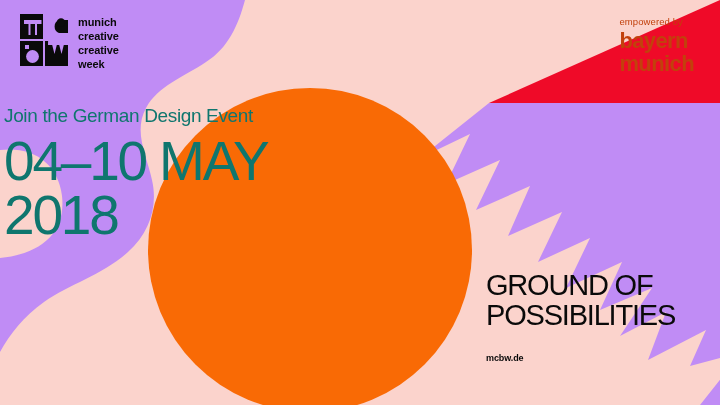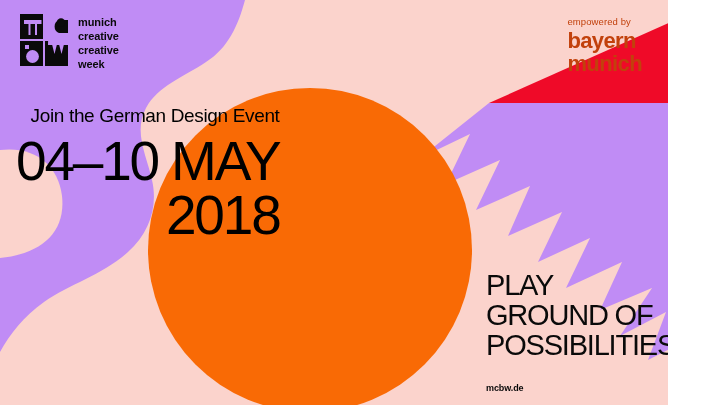--- a/index.html
+++ b/index.html
@@ -2,21 +2,21 @@
 <html><head>
 <meta charset="utf-8">
 <style>
   html, body {
     margin: 0;
     padding: 0;
     background: #ffffff;
   }
   #poster {
     position: relative;
-    width: 668px;
+    width: 720px;
     height: 405px;
     overflow: hidden;
     font-family: "Liberation Sans", sans-serif;
     background: #fbd3cc;
   }
   #bg {
     position: absolute;
     inset: 0;
     width: 720px;
     height: 405px;
@@ -66,25 +66,24 @@
     font-size: 22px;
     line-height: 1.06;
     letter-spacing: -0.6px;
     font-weight: 400;
   }
   .bayern-big span { display: block; font-weight: bold; }
 
   
   .headline {
     position: absolute;
-    left: 16px;
+    left: 4px;
     top: 106px;
     z-index: 5;
-    color: #000000;
-    text-align: right;
+    color: #0f766e;
   }
   .kicker {
     font-size: 19px;
     letter-spacing: -0.35px;
     line-height: 1;
     margin-bottom: 10px;
   }
   .dates {
     font-size: 55px;
     line-height: 0.98;
@@ -185,21 +184,20 @@
 
   <div class="headline">
     <div class="kicker">Join the German Design Event</div>
     <div class="dates">
       <span>04–10 MAY</span>
       <span>2018</span>
     </div>
   </div>
 
   <div class="claim">
-    <span class="claim-line">PLAY</span>
     <span class="claim-line">GROUND OF</span>
     <span class="claim-line">POSSIBILITIES</span>
     <div class="meta">
       <span>mcbw.de</span>
     </div>
   </div>
 
 </div>
 
 </body></html>

